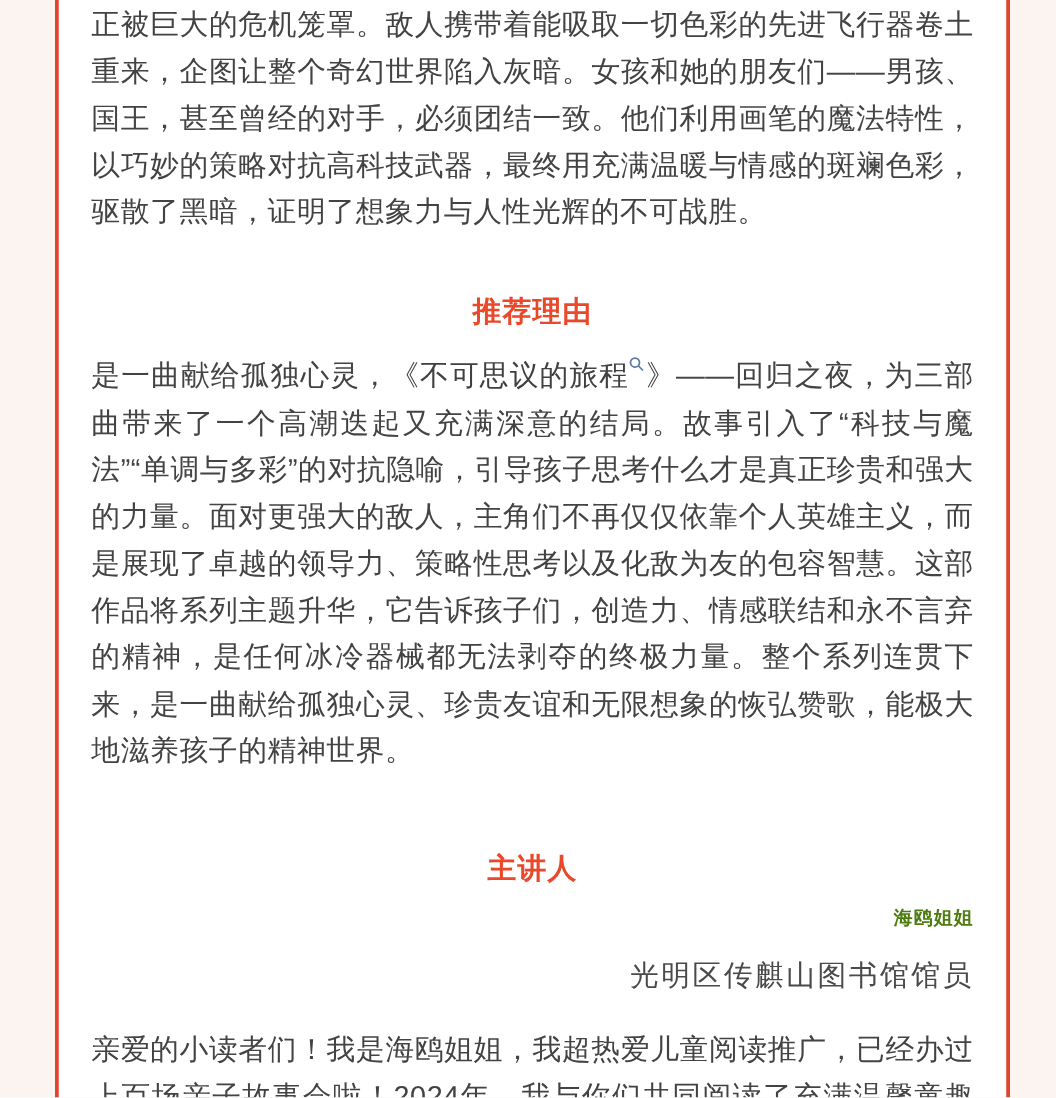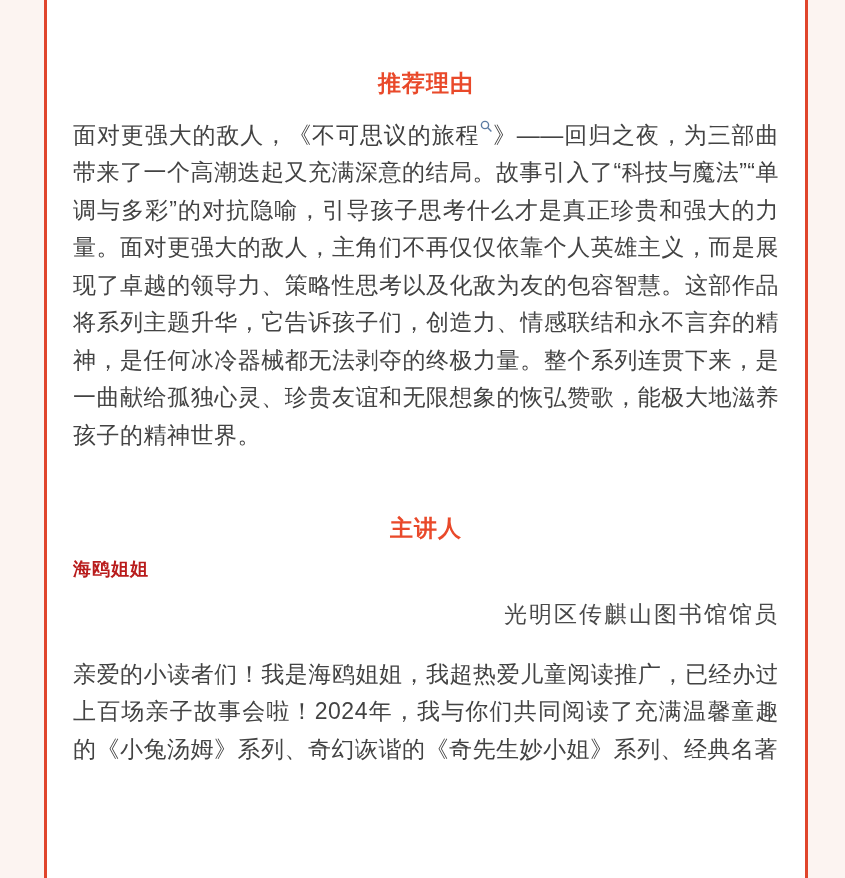--- a/index.html
+++ b/index.html
@@ -34,30 +34,30 @@
   }
   .section-heading {
     margin: 0;
     font-size: 23px;
     line-height: 37.5px;
     letter-spacing: 1px;
     color: #e9492a;
     font-weight: bold;
     text-align: center;
   }
-  .heading-reason { margin-top: 64px; margin-bottom: 14px; }
+  .heading-reason { margin-top: 42px; margin-bottom: 14px; }
   .heading-speaker { margin-top: 56px; font-family: Liberation Serif, serif; }
   .speaker-name {
     margin: 3px 0 0 0;
-    font-size: 18px;
+    font-size: 15px;
     line-height: 37.5px;
     letter-spacing: 1px;
-    color: #b91c1c;
+    color: #4d7c0f;
     font-weight: bold;
-    text-align: left;
+    text-align: right;
   }
   .speaker-title {
     margin: 8px 0 0 0;
     font-size: 23px;
     line-height: 37.5px;
     letter-spacing: 2px;
     color: #4a4a4a;
     font-weight: normal;
     text-align: right;
   }
@@ -75,25 +75,26 @@
   .sup-search svg {
     display: inline-block;
     transform: translateY(-10px);
   }
 </style>
 </head>
 <body>
 
 <div class="article-card">
 
+  <p class="body-para">正被巨大的危机笼罩。敌人携带着能吸取一切色彩的先进飞行器卷土重来，企图让整个奇幻世界陷入灰暗。女孩和她的朋友们——男孩、国王，甚至曾经的对手，必须团结一致。他们利用画笔的魔法特性，以巧妙的策略对抗高科技武器，最终用充满温暖与情感的斑斓色彩，驱散了黑暗，证明了想象力与人性光辉的不可战胜。</p>
 
   <p class="section-heading heading-reason">推荐理由</p>
 
   <p class="body-para">
-    <span>面对更强大的敌人，</span><a class="book-link"><span>《不可思议的旅程</span><span class="sup-search"><svg width="13" height="13" viewBox="0 0 13 13">
+    <span>是一曲献给孤独心灵，</span><a class="book-link"><span>《不可思议的旅程</span><span class="sup-search"><svg width="13" height="13" viewBox="0 0 13 13">
               <circle cx="5" cy="5" r="3.6" fill="none" stroke="#5b7ba3" stroke-width="1.4"></circle>
               <line x1="7.8" y1="7.8" x2="11.4" y2="11.4" stroke="#5b7ba3" stroke-width="1.4"></line>
             </svg></span><span>》</span></a><span>——回归之夜，为三部曲带来了一个高潮迭起又充满深意的结局。故事引入了“科技与魔法”“单调与多彩”的对抗隐喻，引导孩子思考什么才是真正珍贵和强大的力量。面对更强大的敌人，主角们不再仅仅依靠个人英雄主义，而是展现了卓越的领导力、策略性思考以及化敌为友的包容智慧。这部作品将系列主题升华，它告诉孩子们，创造力、情感联结和永不言弃的精神，是任何冰冷器械都无法剥夺的终极力量。整个系列连贯下来，是一曲献给孤独心灵、珍贵友谊和无限想象的恢弘赞歌，能极大地滋养孩子的精神世界。</span>
   </p>
 
   <p class="section-heading heading-speaker">主讲人</p>
 
   <p class="speaker-name">海鸥姐姐</p>
 
   <p class="speaker-title">光明区传麒山图书馆馆员</p>

